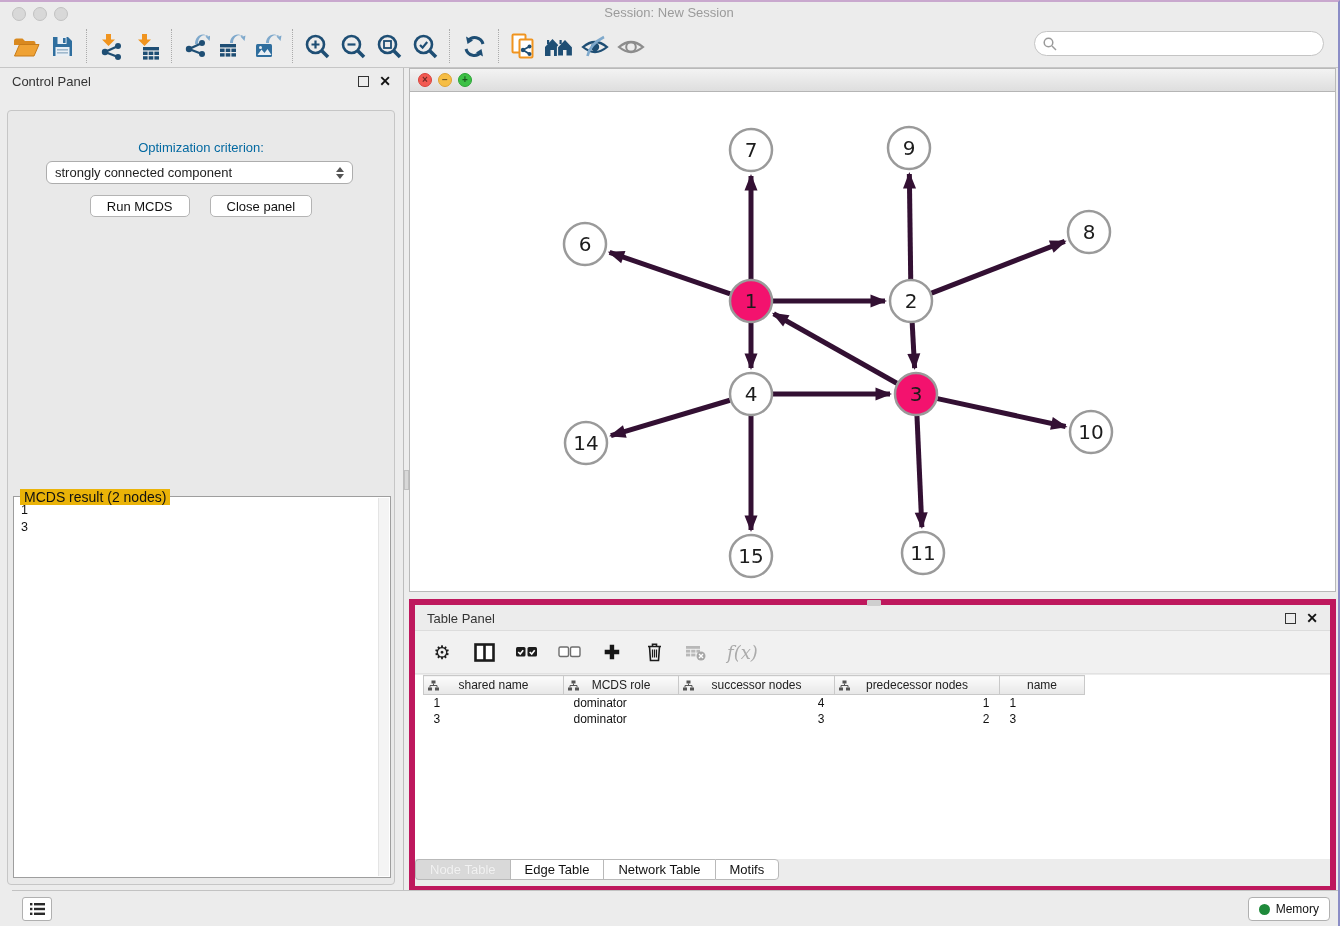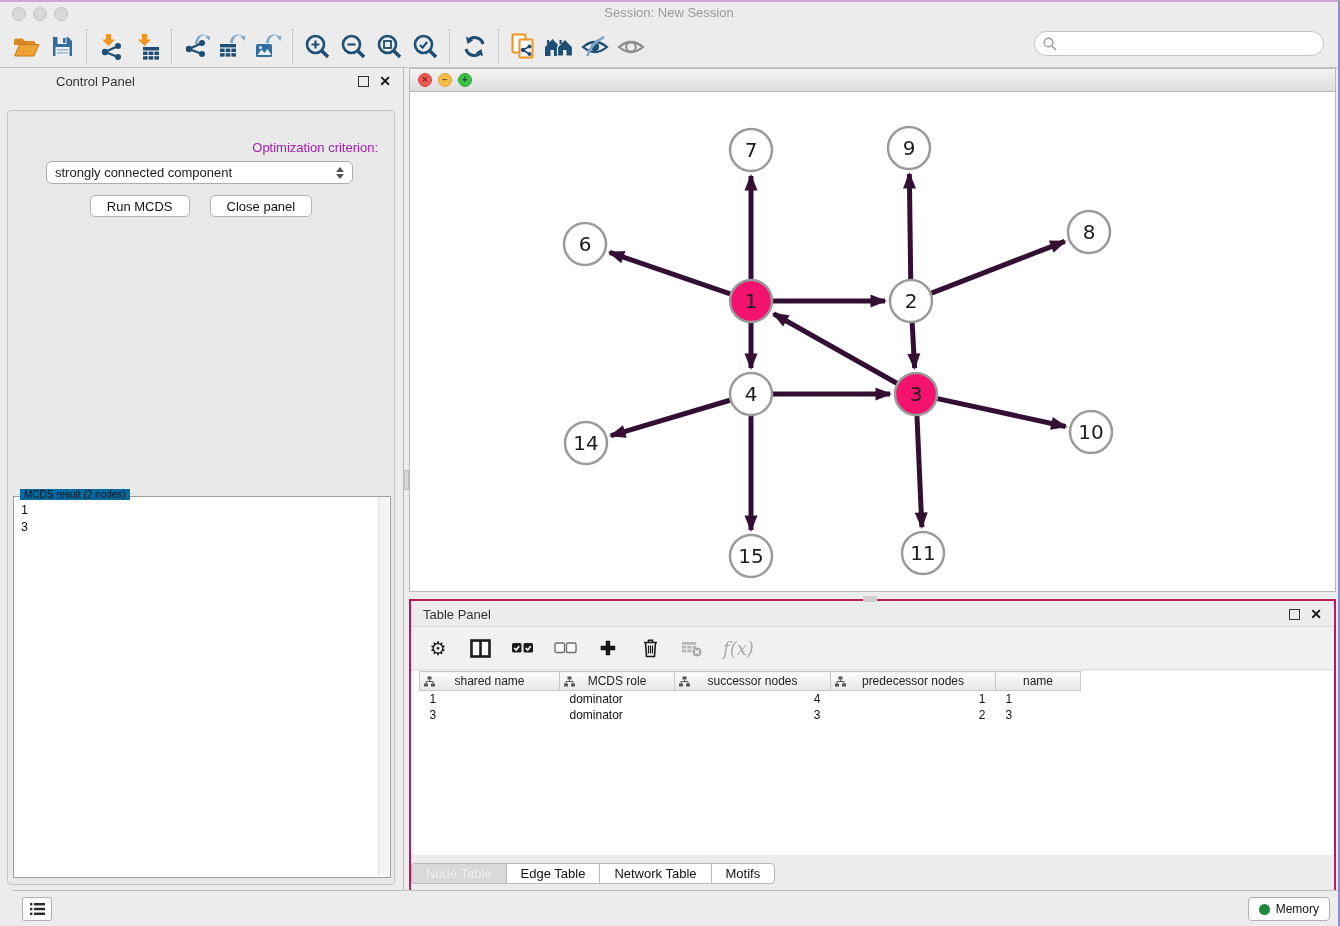--- a/index.html
+++ b/index.html
@@ -18,50 +18,50 @@
   
   .toolbar { position:absolute; top:23px; left:0; right:0; height:43px; background:#ECECEC;
              border-bottom:1px solid #C6C6C6; display:flex; align-items:center; padding-left:8px; }
   .tb-btn { width:36px; height:36px; display:flex; align-items:center; justify-content:center; }
   .tb-sep { width:1px; height:34px; margin:0 6px; border-left:1px dotted #ABABAB; }
   .searchbox { position:absolute; right:14px; top:6px; width:290px; height:25px; background:#FFF;
                border:1px solid #C4C4C4; border-radius:13px; display:flex; align-items:center; padding:0 8px; }
   .searchbox input { border:none; outline:none; flex:1; font-size:13px; margin-left:5px;
                      font-family:"Liberation Sans",sans-serif; background:transparent; }
   
-  .control-panel { position:absolute; left:0; top:66px; width:403px; height:824px; background:#ECECEC;padding-left:44px; }
+  .control-panel { position:absolute; left:0; top:66px; width:403px; height:824px; background:#ECECEC; }
   .panel-head { position:relative; height:28px; }
   .panel-title { position:absolute; left:12px; top:6px; font-size:13px; color:#333; }
   .panel-float { position:absolute; right:34px; top:8px; width:11px; height:11px; border:1.5px solid #333; }
   .panel-close { position:absolute; right:12px; top:5px; font-size:14px; font-weight:bold; color:#111; }
   .cp-tabs { position:absolute; top:31px; left:0; width:100%; display:flex; justify-content:center; z-index:5; }
   .tabbtn { height:21px; padding:0 14px; font-size:13px; background:#FFF; border:1px solid #B9B9B9;
             border-right:none; color:#111; display:flex; align-items:center;
             font-family:"Liberation Sans",sans-serif; }
   .tabbtn:first-child { border-radius:4px 0 0 4px; }
   .tabbtn:last-child { border-radius:0 4px 4px 0; border-right:1px solid #B9B9B9; }
   .tabbtn.active { background:#D9D9D9; color:#F2F2F2; text-shadow:0 0 1px #CFCFCF; }
   .cp-body { position:absolute; top:42px; left:7px; right:8px; bottom:7px; background:#E9E9E9;
              border:1px solid #C6C6C6; border-radius:4px; }
-  .opt-label { position:absolute; top:29px; left:0; right:16px; text-align:right; font-size:13px; color:#a21caf; }
+  .opt-label { position:absolute; top:29px; left:0; right:0; text-align:center; font-size:13px; color:#0369a1; }
   .dropdown { position:absolute; top:50px; left:38px; width:307px; height:23px; background:#FFF;
               border:1px solid #ADADAD; border-radius:6px; display:flex; align-items:center;
               padding:0 8px; font-size:13px; }
   .dropdown .dd-text { flex:1; }
   .dd-arrows { display:flex; flex-direction:column; gap:2px; align-items:center; }
   .dd-arrows i { width:0; height:0; border-left:4px solid transparent; border-right:4px solid transparent; display:block; }
   .dd-up { border-bottom:5px solid #555; }
   .dd-down { border-top:5px solid #555; }
   .cp-buttons { position:absolute; top:84px; left:0; right:0; display:flex; justify-content:center; gap:20px; }
   .push-btn { height:22px; padding:0 16px; background:#FFF; border:1px solid #B4B4B4; border-radius:5px;
               font-size:13px; color:#111; font-family:"Liberation Sans",sans-serif; }
   .groupbox { position:absolute; left:5px; top:385px; width:378px; height:382px;
               border:1px solid #9E9E9E; background:#FFF; }
-  .groupbox .legend { position:absolute; top:-8px; left:6px; background:#0369a1; padding:0 4px;
-                      font-size:10px; color:#111; }
+  .groupbox .legend { position:absolute; top:-8px; left:6px; background:#eab308; padding:0 4px;
+                      font-size:14px; color:#111; }
   .result-lines { position:absolute; top:5px; left:7px; right:16px; bottom:4px; font-size:12.5px;
                   line-height:17px; white-space:pre; color:#111; overflow:hidden; }
   .result-scroll { position:absolute; top:1px; right:1px; width:11px; bottom:1px; background:#F4F4F4;
                    border-left:1px solid #E4E4E4; }
   
   .vsplit { position:absolute; left:403px; top:66px; width:6px; height:824px; background:#EDEDED;
             border-left:1px solid #BDBDBD; }
   .vsplit .grip { position:absolute; top:402px; left:0; width:5px; height:20px; background:#D8D8D8;
                   border:1px solid #C0C0C0; }
   .hgrip { position:absolute; left:452px; top:-3px; width:14px; height:6px; background:#CFCFCF; border-radius:1px; }
@@ -73,21 +73,21 @@
   .net-traffic { position:absolute; left:8px; top:4px; display:flex; gap:6px; }
   .ntl { width:14px; height:14px; border-radius:50%; font-size:10px; font-weight:bold; color:rgba(0,0,0,.55);
          display:flex; align-items:center; justify-content:center; line-height:1; }
   .ntl.red { background:#F25A52; border:1px solid #D8433C; }
   .ntl.yellow { background:#F6BE45; border:1px solid #DEA334; }
   .ntl.green { background:#3DC146; border:1px solid #2DA437; }
   .net-title { position:absolute; left:0; right:0; top:4px; text-align:center; font-size:13px; color:#222; }
   .net-canvas { position:absolute; top:23px; left:0; right:0; bottom:0; background:#FFF; overflow:hidden; }
   
   .table-panel { position:absolute; left:409px; top:597px; right:2px; height:293px; background:#ECECEC;
-                 border:2px solid #be185d; }
+                 border:6px solid #be185d; }
   .tp-toolbar { position:absolute; top:25px; left:0; right:0; height:44px; background:#F1F1F1;
                 border-top:1px solid #DCDCDC; border-bottom:1px solid #E2E2E2;
                 display:flex; align-items:center; padding-left:16px; gap:20px; }
   .tp-ico { display:flex; align-items:center; justify-content:center; min-width:22px; }
   .gear-glyph { font-size:19px; color:#1E1E1E; }
   .plus-glyph { font-size:19px; font-weight:bold; color:#161616; }
   .fx-glyph { font-family:"DejaVu Serif", serif; font-style:italic; font-size:18px; color:#ABABAB; }
   .tp-tablearea { position:absolute; top:70px; left:0; right:0; height:184px; background:#FFF; }
   table.nodetable { border-collapse:collapse; margin-left:8px; table-layout:fixed; }
   table.nodetable th { height:19px; background:linear-gradient(#FCFCFC,#E7E7E7); border:1px solid #C9C9C9;

